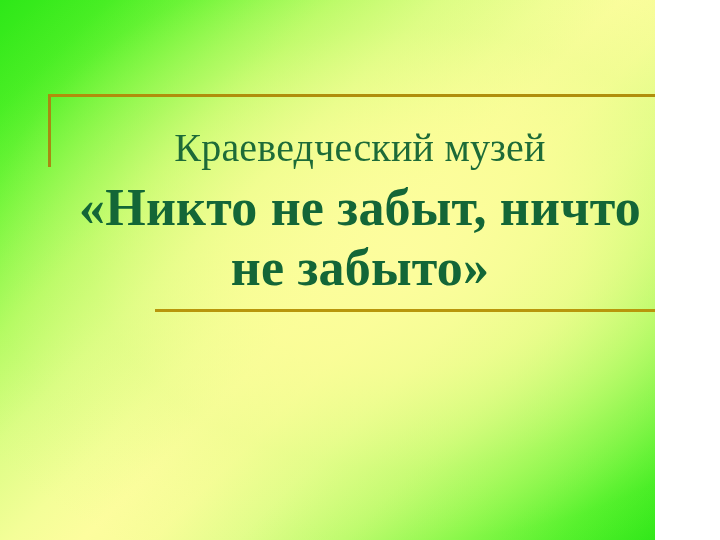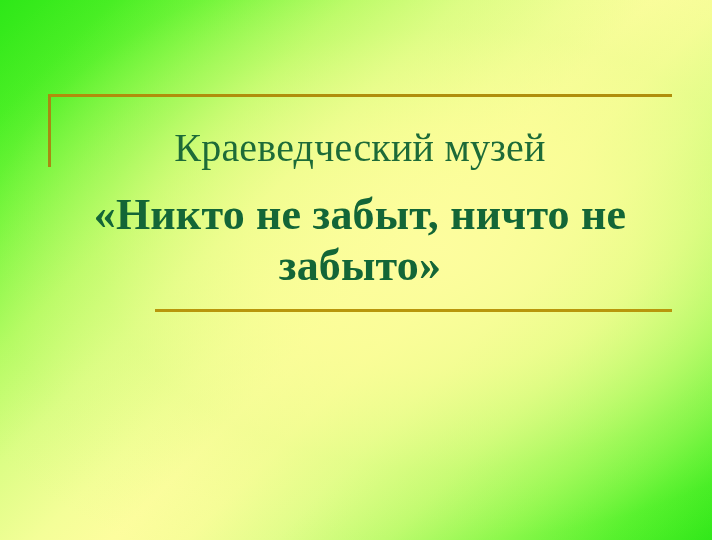--- a/index.html
+++ b/index.html
@@ -10,21 +10,21 @@
   body {
     width: 720px;
     height: 540px;
     overflow: hidden;
     font-family: "Liberation Serif", "DejaVu Serif", serif;
   }
 
   
   .slide {
     position: relative;
-    width: 712px;
+    width: 655px;
     height: 540px;
     overflow: hidden;
     background-color: #d6f76a;
   }
 
   
   .slide-bg {
     position: absolute;
     inset: 0;
     background-image:
@@ -88,24 +88,24 @@
   .title-line-1 {
     display: block;
     font-size: 40px;
     font-weight: 400;
     letter-spacing: 0.2px;
     color: #1d6b38;
     white-space: nowrap;
   }
   .title-line-2 {
     display: block;
-    margin: 16px auto;
+    margin: 4px auto;
     padding-top: 6px;
     max-width: 600px;
-    font-size: 44px;
+    font-size: 52px;
     font-weight: 700;
     line-height: 1.15;
     letter-spacing: 0.2px;
     color: #136637;
   }
 </style>
 </head>
 <body>
 
 <div class="slide">

